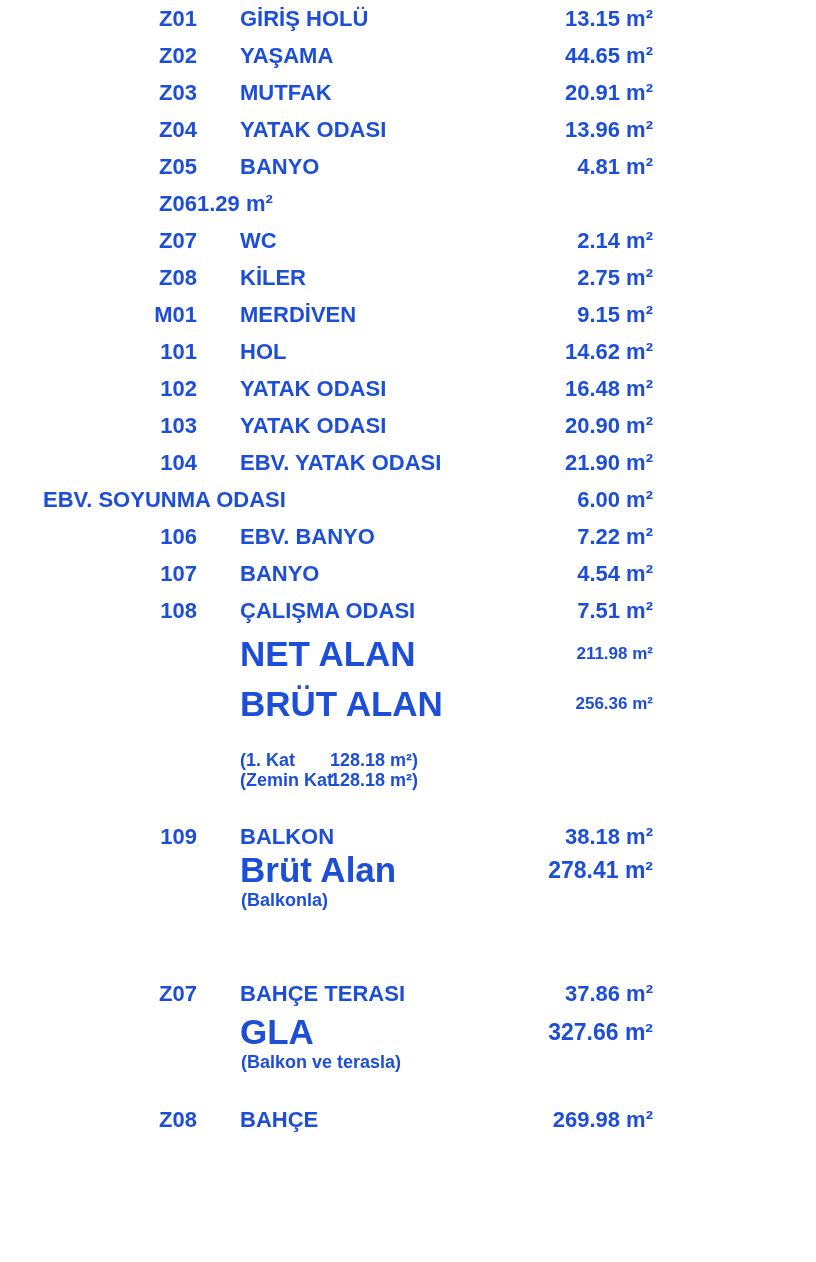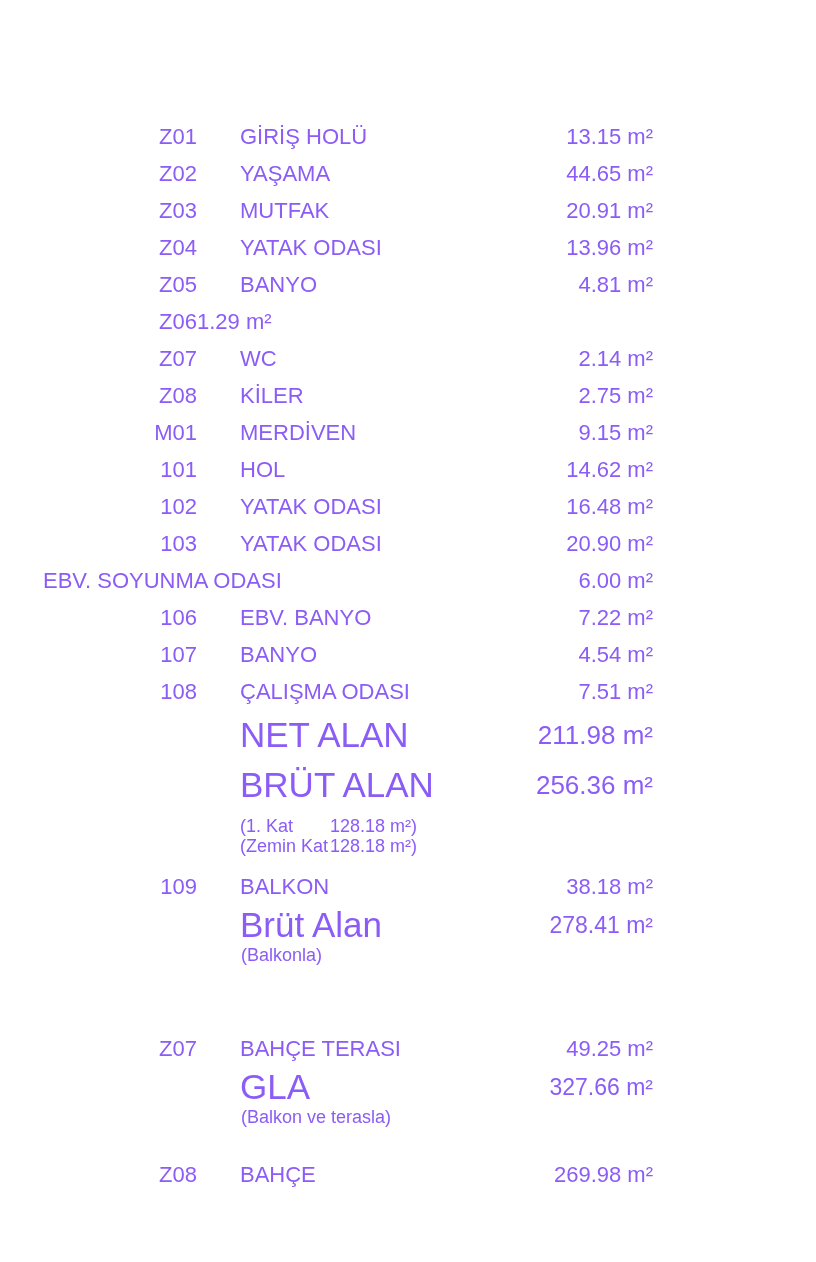--- a/index.html
+++ b/index.html
@@ -1,63 +1,63 @@
 <!DOCTYPE html>
 <html><head>
 <meta charset="utf-8">
 <style>
   html, body { margin: 0; padding: 0; background: #ffffff; }
   .page {
     position: relative;
     width: 816px;
     height: 1262px;
     background: #ffffff;
-    color: #8b5cf6;
+    color: #1d4ed8;
     font-family: "Liberation Sans", sans-serif;
     box-sizing: border-box;
-    padding-top: 118px;
     overflow: hidden;
+    font-weight: bold;
   }
   .row {
     display: flex;
     align-items: center;
     height: 37px;
     font-size: 22px;
     padding-right: 163px;
   }
   .c-code { width: 197px; text-align: right; white-space: pre; }
   .c-name { flex: 1; padding-left: 43px; white-space: pre; }
   .c-val  { text-align: right; white-space: pre; }
 
   .row-big { height: 50px; }
   .row-big .c-name { font-size: 35px; letter-spacing: 0; }
-  .row-big .c-val  { font-size: 26px; }
+  .row-big .c-val  { font-size: 17px; }
 
   .row-med { height: 40px; }
   .row-med .c-name { font-size: 35px; }
   .row-med .c-val  { font-size: 23px; text-align: center; }
 
   .breakdown {
     margin-left: 240px;
-    margin-top: 6px;
+    margin-top: 21px;
     font-size: 18px;
     line-height: 20px;
   }
   .b-line { display: flex; }
   .b-label { width: 90px; white-space: pre; }
   .b-val { white-space: pre; }
 
   .note {
     margin-left: 241px;
     height: 20px;
     font-size: 18px;
     line-height: 20px;
     white-space: pre;
   }
-  .mt23 { margin-top: 12px; }
+  .mt23 { margin-top: 23px; align-items: flex-end; }
   .mt65 { margin-top: 65px; }
   .mt29 { margin-top: 29px; }
 </style>
 </head>
 <body>
 
 <div class="page">
 
   <div class="table">
     <div class="row">
@@ -124,20 +124,25 @@
       <span class="c-name">YATAK ODASI</span>
       <span class="c-val">16.48 m²</span>
     </div>
 
     <div class="row">
       <span class="c-code">103</span>
       <span class="c-name">YATAK ODASI</span>
       <span class="c-val">20.90 m²</span>
     </div>
 
+    <div class="row">
+      <span class="c-code">104</span>
+      <span class="c-name">EBV. YATAK ODASI</span>
+      <span class="c-val">21.90 m²</span>
+    </div>
 
     <div class="row">
       <span class="c-name">EBV. SOYUNMA ODASI</span>
       <span class="c-val">6.00 m²</span>
     </div>
 
     <div class="row">
       <span class="c-code">106</span>
       <span class="c-name">EBV. BANYO</span>
       <span class="c-val">7.22 m²</span>
@@ -188,21 +193,21 @@
   <div class="row row-med">
     <span class="c-code"></span>
     <span class="c-name">Brüt Alan</span>
     <span class="c-val">278.41 m²</span>
   </div>
   <div class="note">(Balkonla)</div>
 
   <div class="row mt65">
     <span class="c-code">Z07</span>
     <span class="c-name">BAHÇE TERASI</span>
-    <span class="c-val">49.25 m²</span>
+    <span class="c-val">37.86 m²</span>
   </div>
 
   <div class="row row-med">
     <span class="c-code"></span>
     <span class="c-name">GLA</span>
     <span class="c-val">327.66 m²</span>
   </div>
   <div class="note">(Balkon ve terasla)</div>
 
   <div class="row mt29">

